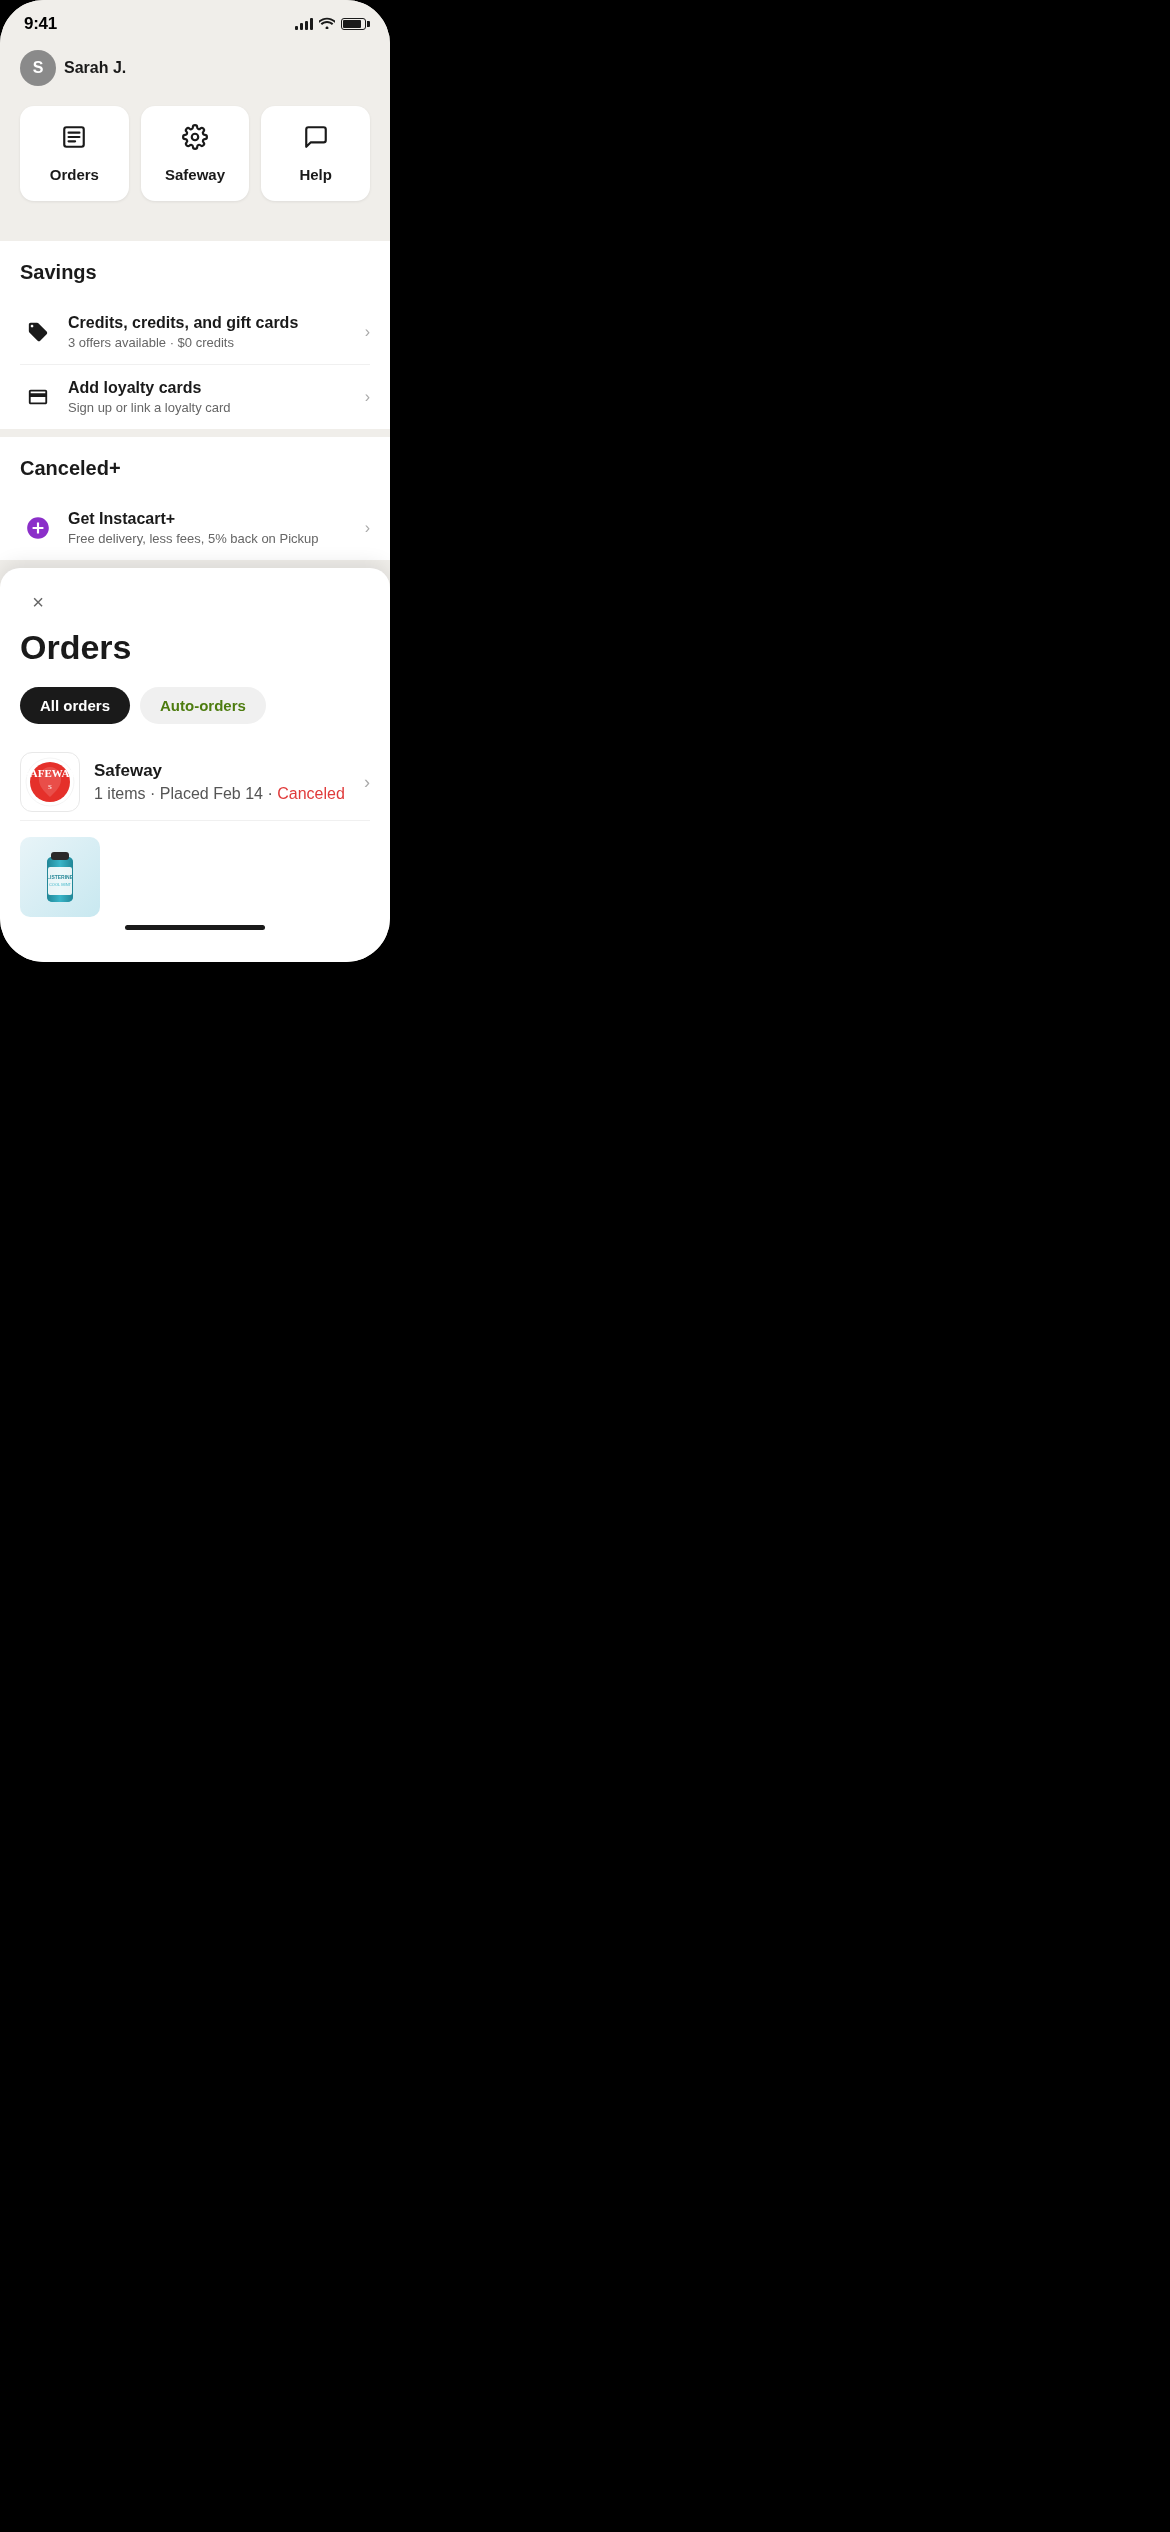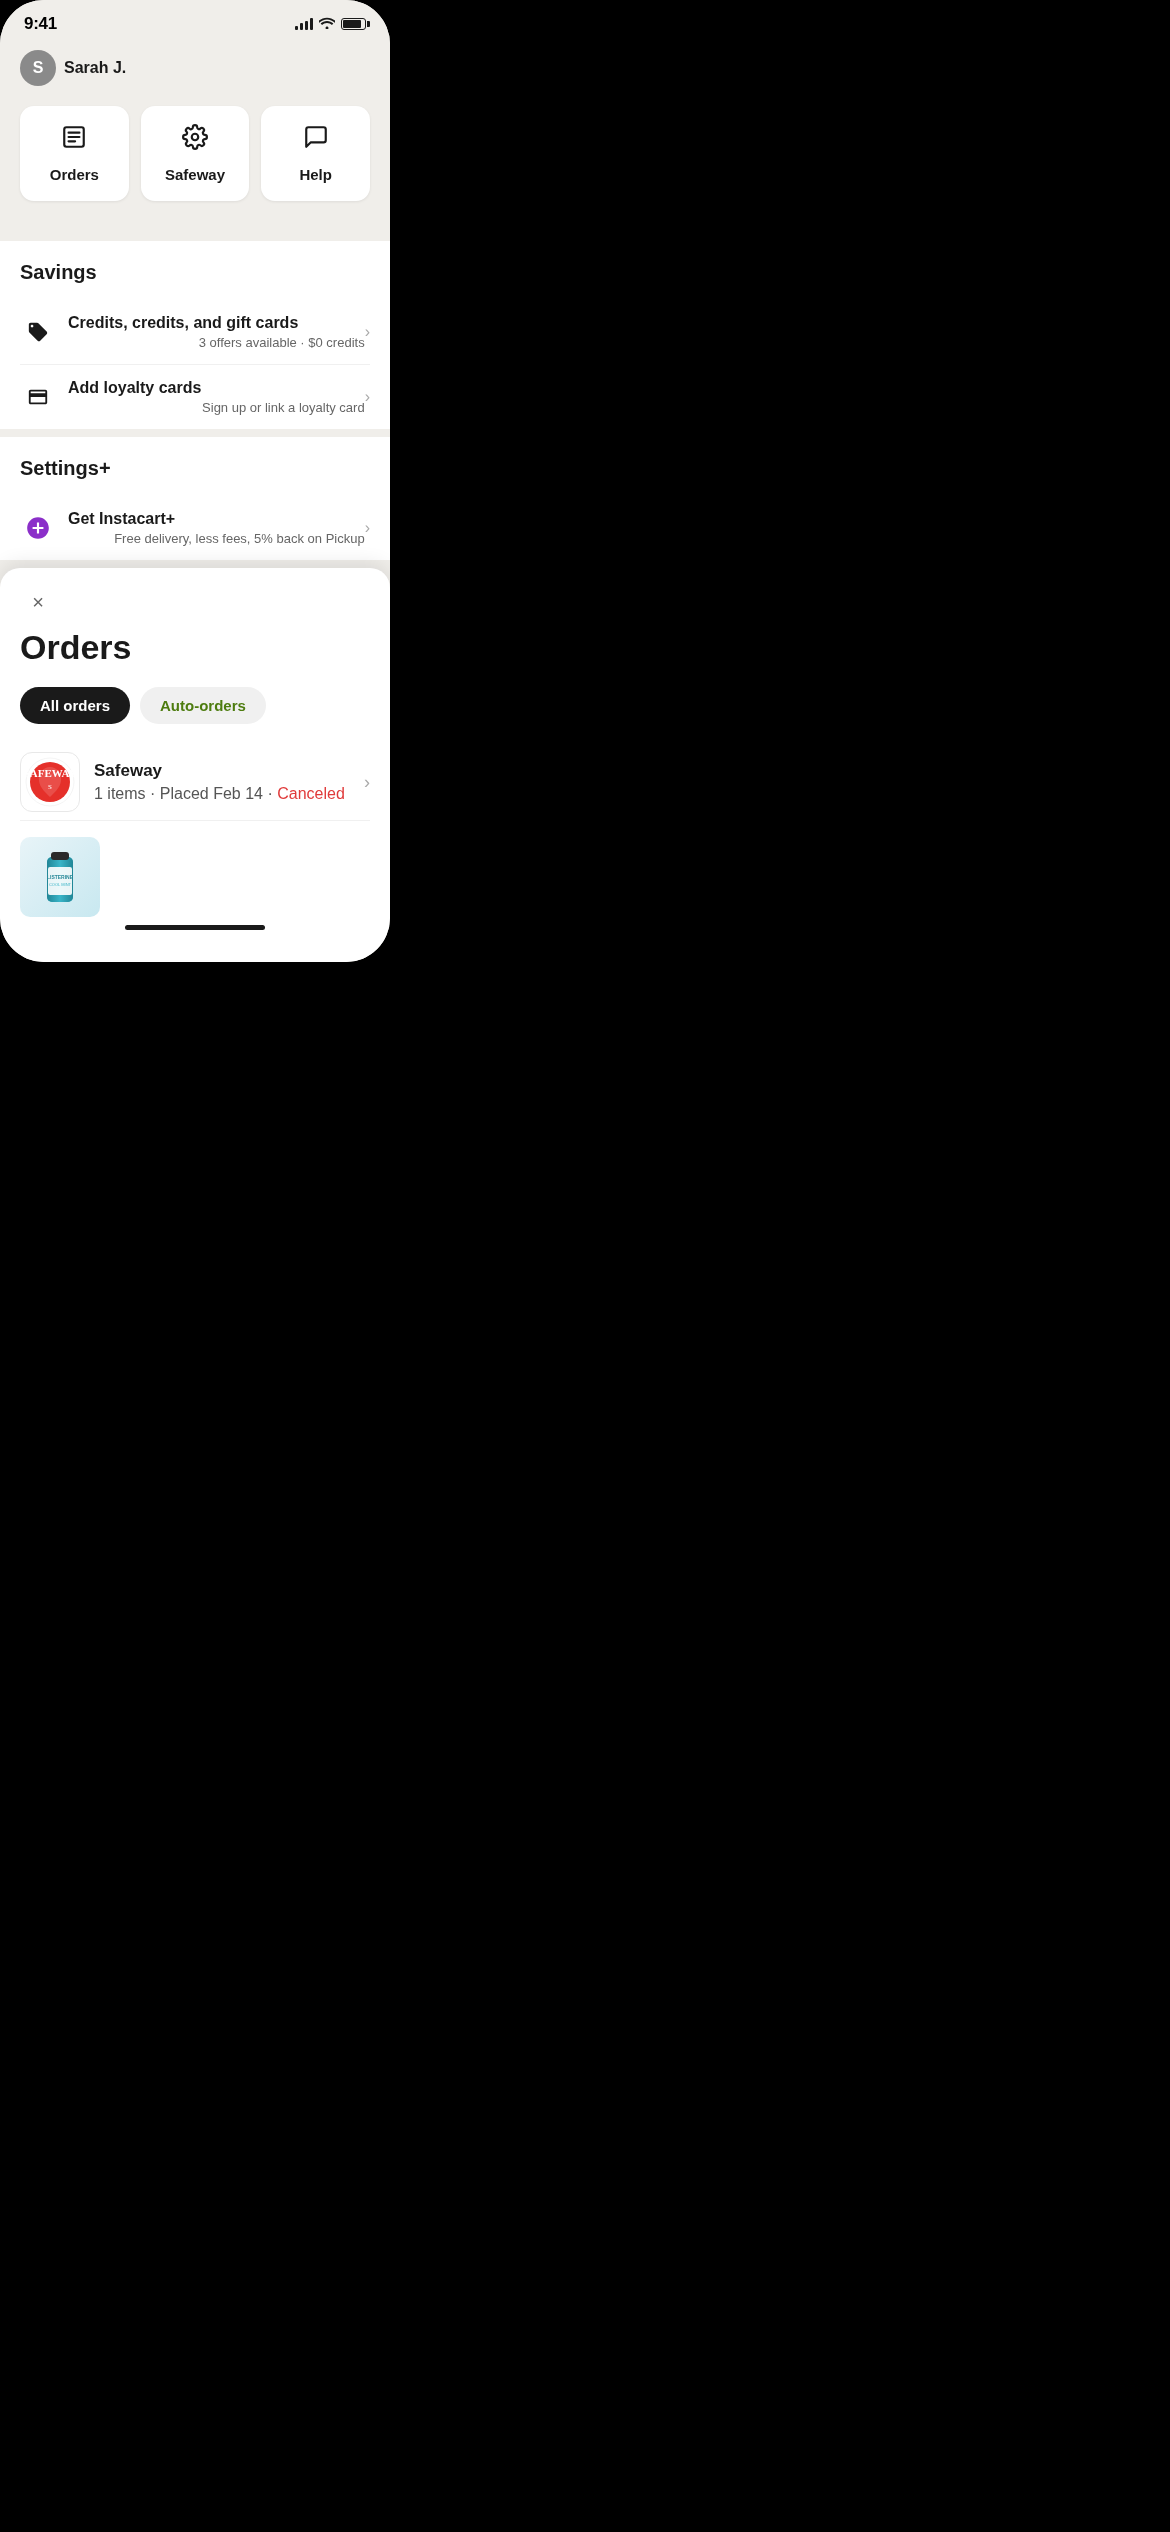--- a/index.html
+++ b/index.html
@@ -200,21 +200,20 @@
     .menu-item-title {
       font-size: 16px;
       font-weight: 600;
       color: #1a1a1a;
       margin-bottom: 3px;
     }
 
     .menu-item-subtitle {
       font-size: 13px;
       color: #666;
-      text-align: right;
     }
 
     .menu-item-chevron {
       color: #aaa;
       font-size: 16px;
     }
 
     
     .instacart-section {
       background: white;
@@ -459,21 +458,21 @@
       </div>
       <div class="menu-item-content">
         <div class="menu-item-title">Add loyalty cards</div>
         <div class="menu-item-subtitle">Sign up or link a loyalty card</div>
       </div>
       <span class="menu-item-chevron">›</span>
     </div>
   </div>
 
   <div class="instacart-section">
-    <div class="section-title">Settings+</div>
+    <div class="section-title">Canceled+</div>
 
     <div class="menu-item">
       <div class="menu-item-icon instacart-icon">
         <svg width="26" height="26" viewBox="0 0 24 24" fill="#8b2fc9">
           <path d="M12 2C6.48 2 2 6.48 2 12s4.48 10 10 10 10-4.48 10-10S17.52 2 12 2zm5 11h-4v4h-2v-4H7v-2h4V7h2v4h4v2z"></path>
         </svg>
         <svg width="10" height="10" viewBox="0 0 10 10" style="position:absolute;margin-top:-8px;margin-left:-4px;" fill="#8b2fc9">
         </svg>
       </div>
       <div class="menu-item-content">

